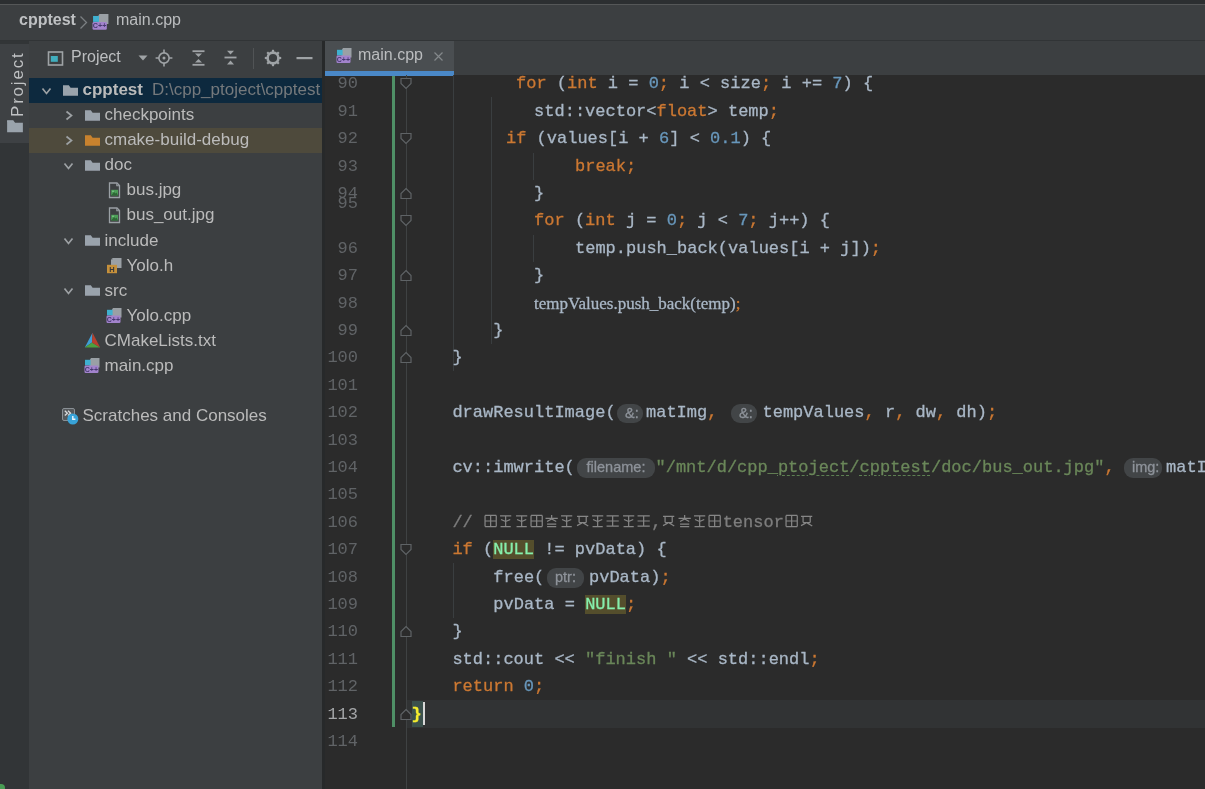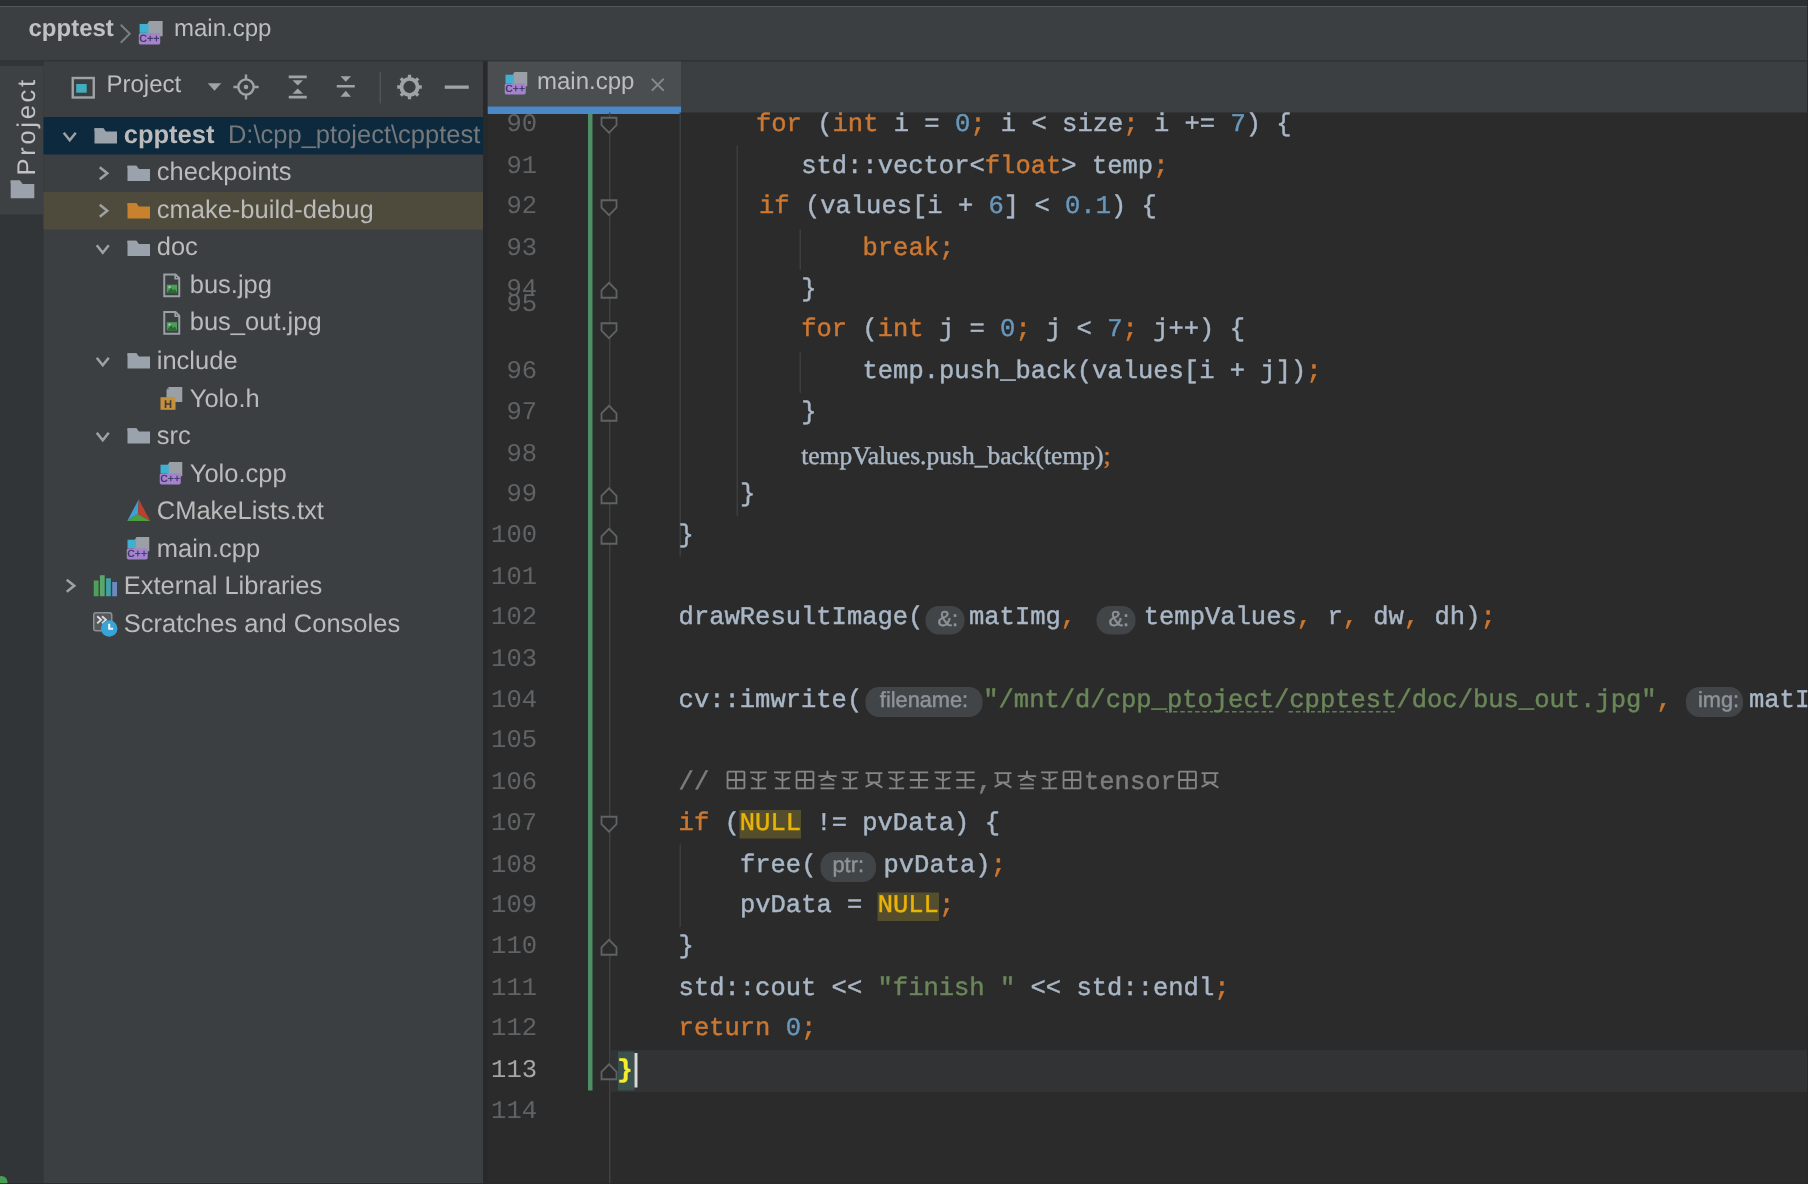--- a/index.html
+++ b/index.html
@@ -5,21 +5,21 @@
 #page{position:relative;width:1205px;height:789px;overflow:hidden;background:#2b2b2b;font-family:"Liberation Sans",sans-serif;}
 .abs{position:absolute;}
 
 .cl{position:absolute;-webkit-text-stroke:0.3px;font-family:"Liberation Mono",monospace;font-size:17px;line-height:27.4px;height:27.4px;white-space:pre;color:#a9b7c6;}
 .ln{position:absolute;font-family:"Liberation Mono",monospace;font-size:17px;line-height:27.4px;height:27.4px;white-space:pre;color:#606366;left:282px;width:76px;text-align:right;}
 .k{color:#cc7832}
 .n{color:#6897bb}
 .s{color:#6a8759}
 .cm{color:#7d7d7d}
 .p{color:#cc7832}
-.mz{color:#eab308}
+.mz{color:#86efac}
 .pill{display:inline-block;font-family:"Liberation Sans",sans-serif;font-size:14.5px;line-height:19.5px;height:19.5px;color:#8e939a;background:#424547;border-radius:9px;padding:0 8px;text-align:center;box-sizing:border-box;}
 
 .trow{position:absolute;left:29px;width:294px;height:25.1px;display:flex;align-items:center;color:#bbbbbb;font-size:17px;}
 .trow svg{flex:none}
 .tlbl{margin-left:3.5px;white-space:pre;}
 .guide{position:absolute;width:1px;background:#3a3e40;}
 </style></head>
 <body>
 <div id="page">
 
@@ -221,32 +221,20 @@
   <span class="tlbl">CMakeLists.txt</span>
 </div>
 <div class="trow" style="top:353.3px;padding-left:55px;">
   <svg width="17" height="17" viewBox="0 0 17 17">
         <path d="M7 1 H15.5 V10.5 H5.5 V3.5 Z" fill="#9aa0a5"></path>
         <rect x="1" y="2.8" width="5.6" height="5.6" fill="#3fb1d0"></rect>
         <rect x="0.5" y="8.5" width="14" height="7.5" rx="1.2" fill="#a283cc"></rect>
         <text x="7.4" y="14.6" font-size="7" font-weight="bold" fill="#463a6e" text-anchor="middle" font-family="Liberation Sans">C++</text>
       </svg>
   <span class="tlbl">main.cpp</span>
-</div>
-<div class="trow" style="top:378.4px;padding-left:11px;">
-  <svg width="13" height="13" viewBox="0 0 13 13">
-        <path d="M4.5 2.5 L9.5 6.5 L4.5 10.5" stroke="#9da1a4" stroke-width="1.7" fill="none"></path>
-      </svg>
-  <svg style="margin-left:9px" width="17" height="17" viewBox="0 0 17 17">
-        <rect x="0.5" y="5" width="3.2" height="10.5" fill="#4f9e59"></rect>
-        <rect x="4.6" y="1.5" width="3.2" height="14" fill="#59a869"></rect>
-        <rect x="8.7" y="3.5" width="3.2" height="12" fill="#41a0aa"></rect>
-        <rect x="12.8" y="6" width="3.2" height="9.5" fill="#6a8bc0"></rect>
-      </svg>
-  <span class="tlbl">External Libraries</span>
 </div>
 <div class="trow" style="top:403.5px;padding-left:33px;">
   <svg width="17" height="17" viewBox="0 0 17 17">
         <rect x="0.5" y="0.5" width="12" height="12" rx="1.5" fill="#55595c" stroke="#8a9095" stroke-width="1"></rect>
         <path d="M2.8 2.8 L5.4 5.2 L2.8 7.6" stroke="#d8dadc" stroke-width="1.3" fill="none"></path>
         <path d="M6 2.8 L8.6 5.2 L6 7.6" stroke="#d8dadc" stroke-width="1.3" fill="none"></path>
         <circle cx="10.8" cy="11" r="5.5" fill="#38a3d8"></circle>
         <path d="M10.8 7.9 V11.2 H13.4" stroke="#eef6fb" stroke-width="1.4" fill="none"></path>
       </svg>
   <span class="tlbl">Scratches and Consoles</span>
@@ -314,21 +302,21 @@
 <svg class="abs" style="left:400px;top:543.1px;" width="12" height="13" viewBox="0 0 12 13">
       <path d="M1 1.5 H11 V6.5 L6 11.5 L1 6.5 Z" fill="#2b2b2b" stroke="#5f6366" stroke-width="1.2"></path>
     </svg>
 <svg class="abs" style="left:400px;top:625.3px;" width="12" height="13" viewBox="0 0 12 13">
       <path d="M6 1.5 L11 6.5 V11.5 H1 V6.5 Z" fill="#2b2b2b" stroke="#5f6366" stroke-width="1.2"></path>
     </svg>
 <svg class="abs" style="left:400px;top:707.5px;" width="12" height="13" viewBox="0 0 12 13">
       <path d="M6 1.5 L11 6.5 V11.5 H1 V6.5 Z" fill="#2b2b2b" stroke="#5f6366" stroke-width="1.2"></path>
     </svg>
 
-<div class="cl" style="left:504px;top:70.3px;font-family:Liberation Mono, monospace;"><span class="k">for</span> (<span class="k">int</span> i = <span class="n">0</span><span class="p">;</span> i &lt; size<span class="p">;</span> i += <span class="n">7</span>) {</div>
+<div class="cl" style="left:516px;top:70.3px;font-family:Liberation Mono, monospace;"><span class="k">for</span> (<span class="k">int</span> i = <span class="n">0</span><span class="p">;</span> i &lt; size<span class="p">;</span> i += <span class="n">7</span>) {</div>
 <div class="cl" style="left:534.1px;top:97.7px;">std::vector&lt;<span class="k">float</span>&gt; temp<span class="p">;</span></div>
 <div class="cl" style="left:506px;top:125.1px;"><span class="k">if</span> (values[i + <span class="n">6</span>] &lt; <span class="n">0.1</span>) {</div>
 <div class="cl" style="left:575px;top:152.5px;"><span class="k">break</span><span class="p">;</span></div>
 <div class="cl" style="left:534.1px;top:179.9px;">}</div>
 <div class="cl" style="left:534.1px;top:207.3px;"><span class="k">for</span> (<span class="k">int</span> j = <span class="n">0</span><span class="p">;</span> j &lt; <span class="n">7</span><span class="p">;</span> j++) {</div>
 <div class="cl" style="left:575px;top:234.7px;">temp.push_back(values[i + j])<span class="p">;</span></div>
 <div class="cl" style="left:534.1px;top:262.1px;">}</div>
 <div class="cl" style="left:534.1px;top:289.5px;font-family:Liberation Serif, serif;">tempValues.push_back(temp)<span class="p">;</span></div>
 <div class="cl" style="left:493.3px;top:316.9px;">}</div>
 <div class="cl" style="left:452.4px;top:344.3px;">}</div>

